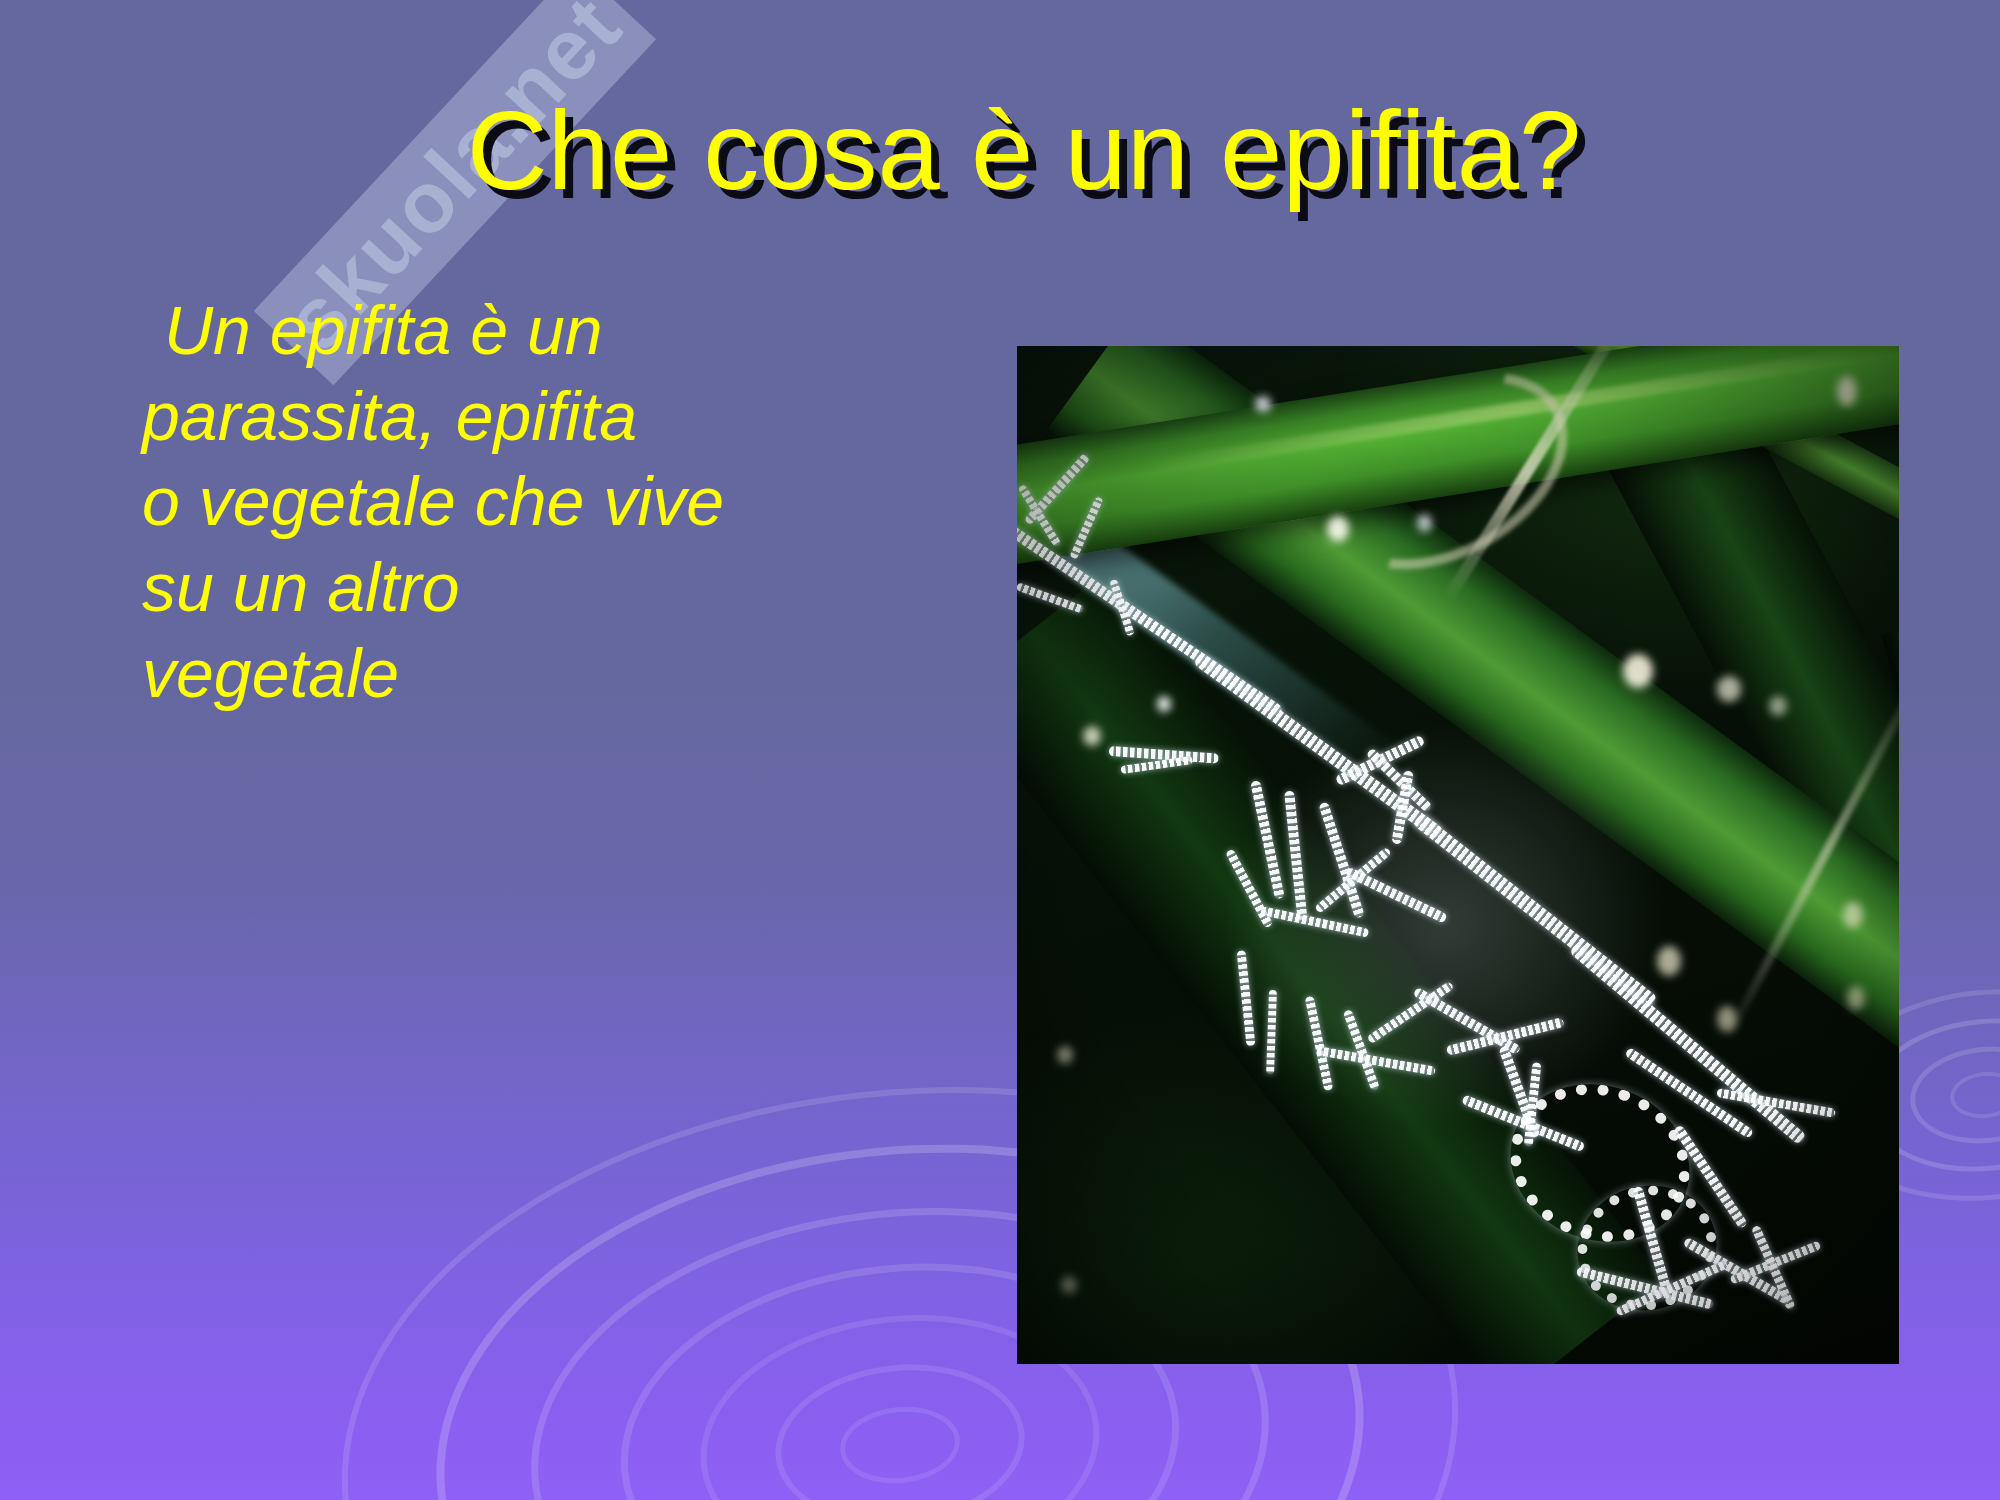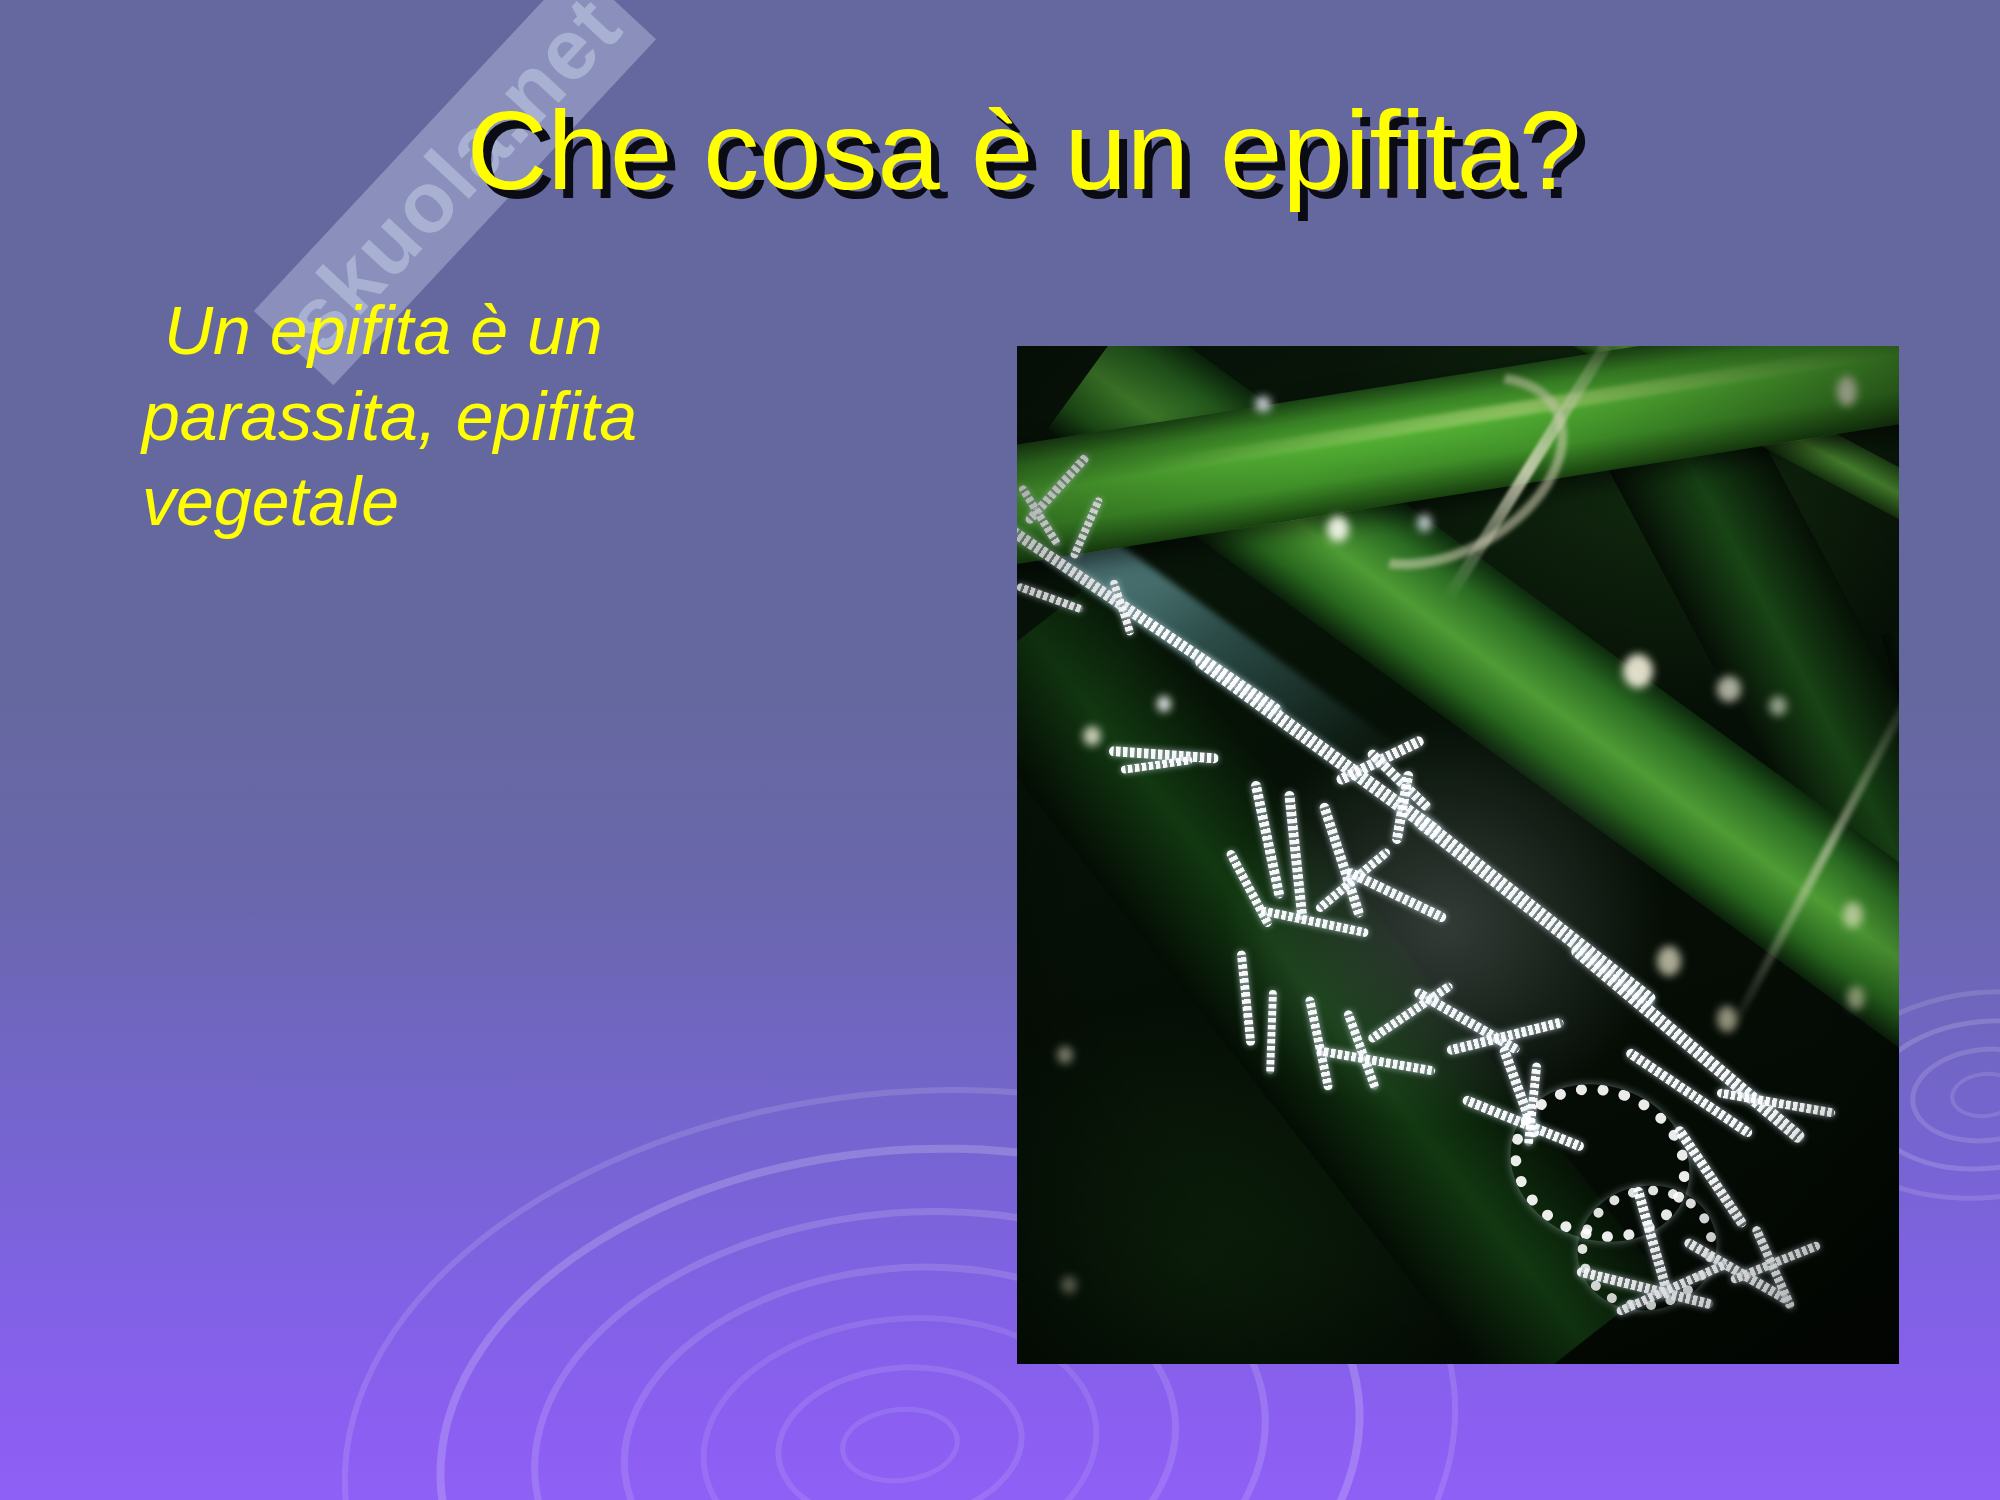--- a/index.html
+++ b/index.html
@@ -246,20 +246,22 @@
 
   <div class="watermark">
     <span class="wm-badge">skuola.net</span>
   </div>
 
   <div class="title">Che cosa è un epifita?</div>
 
   <div class="body-text">
     <div class="indent">Un epifita è un</div>
     <div>parassita, epifita</div>
+    <div>o vegetale che vive</div>
+    <div>su un altro</div>
     <div>vegetale</div>
   </div>
 
   <div class="photo-frame" title="Epifita biancastro ramificato su una foglia verde">
     <div class="photo-inner">
       <div class="ph-base"></div>
 
       <div class="blade b5"></div>
       <div class="blade b6"></div>
       <div class="blade b4"></div>

